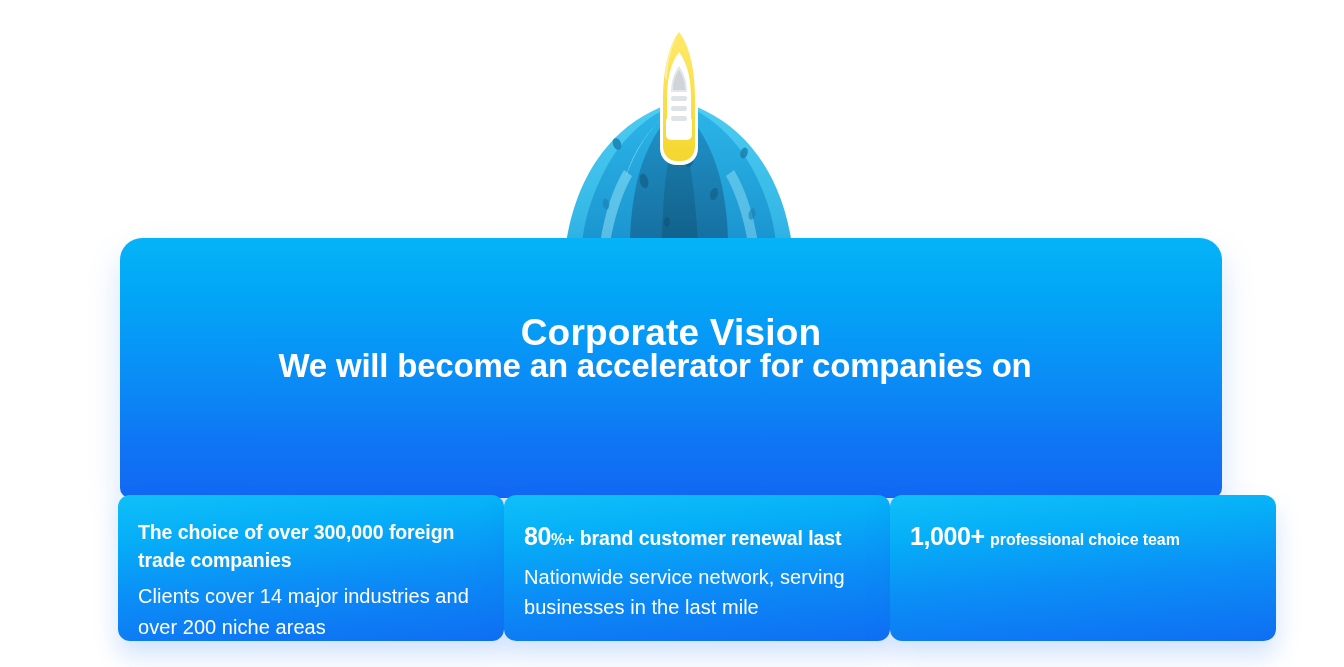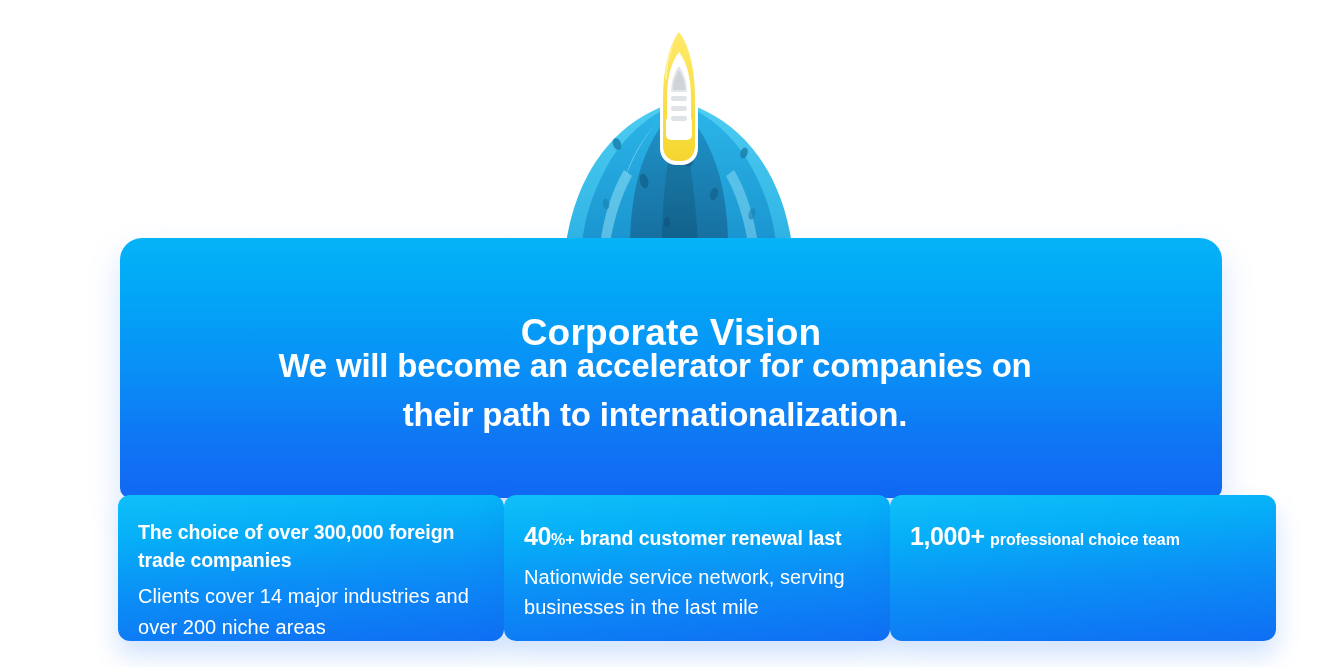--- a/index.html
+++ b/index.html
@@ -215,36 +215,35 @@
       <rect x="133" y="108" width="16" height="5" rx="2.2" fill="#dfe3e7"></rect>
 
       <path d="M127 70 C127 56 131 42 138 30 C132 44 129 58 129 72 Z" fill="#ffffff" opacity="0.45"></path>
     </svg>
   </div>
 
   <div class="vision-panel">
     <div class="vision-title">Corporate Vision</div>
     <div class="vision-headline">
       <span>We will become an accelerator for companies on</span><br>
-      <span>their path to internationalization.</span>
     </div>
   </div>
 
   <div class="stat-cards">
 
     <div class="stat-card">
       <div class="stat-headline">
         <span class="rest">The choice of over 300,000 foreign trade companies</span>
       </div>
       <div class="stat-sub">Clients cover 14 major industries and over 200 niche areas</div>
     </div>
 
     <div class="stat-card">
       <div class="stat-headline">
-        <span class="big-number">40</span><span class="small-suffix">%+</span>
+        <span class="big-number">80</span><span class="small-suffix">%+</span>
         <span class="rest">brand customer renewal last</span>
       </div>
       <div class="stat-sub">Nationwide service network, serving businesses in the last mile</div>
     </div>
 
     <div class="stat-card">
       <div class="stat-headline">
         <span class="big-number">1,000+</span>
         <span class="small-suffix">professional choice team</span>
       </div>

